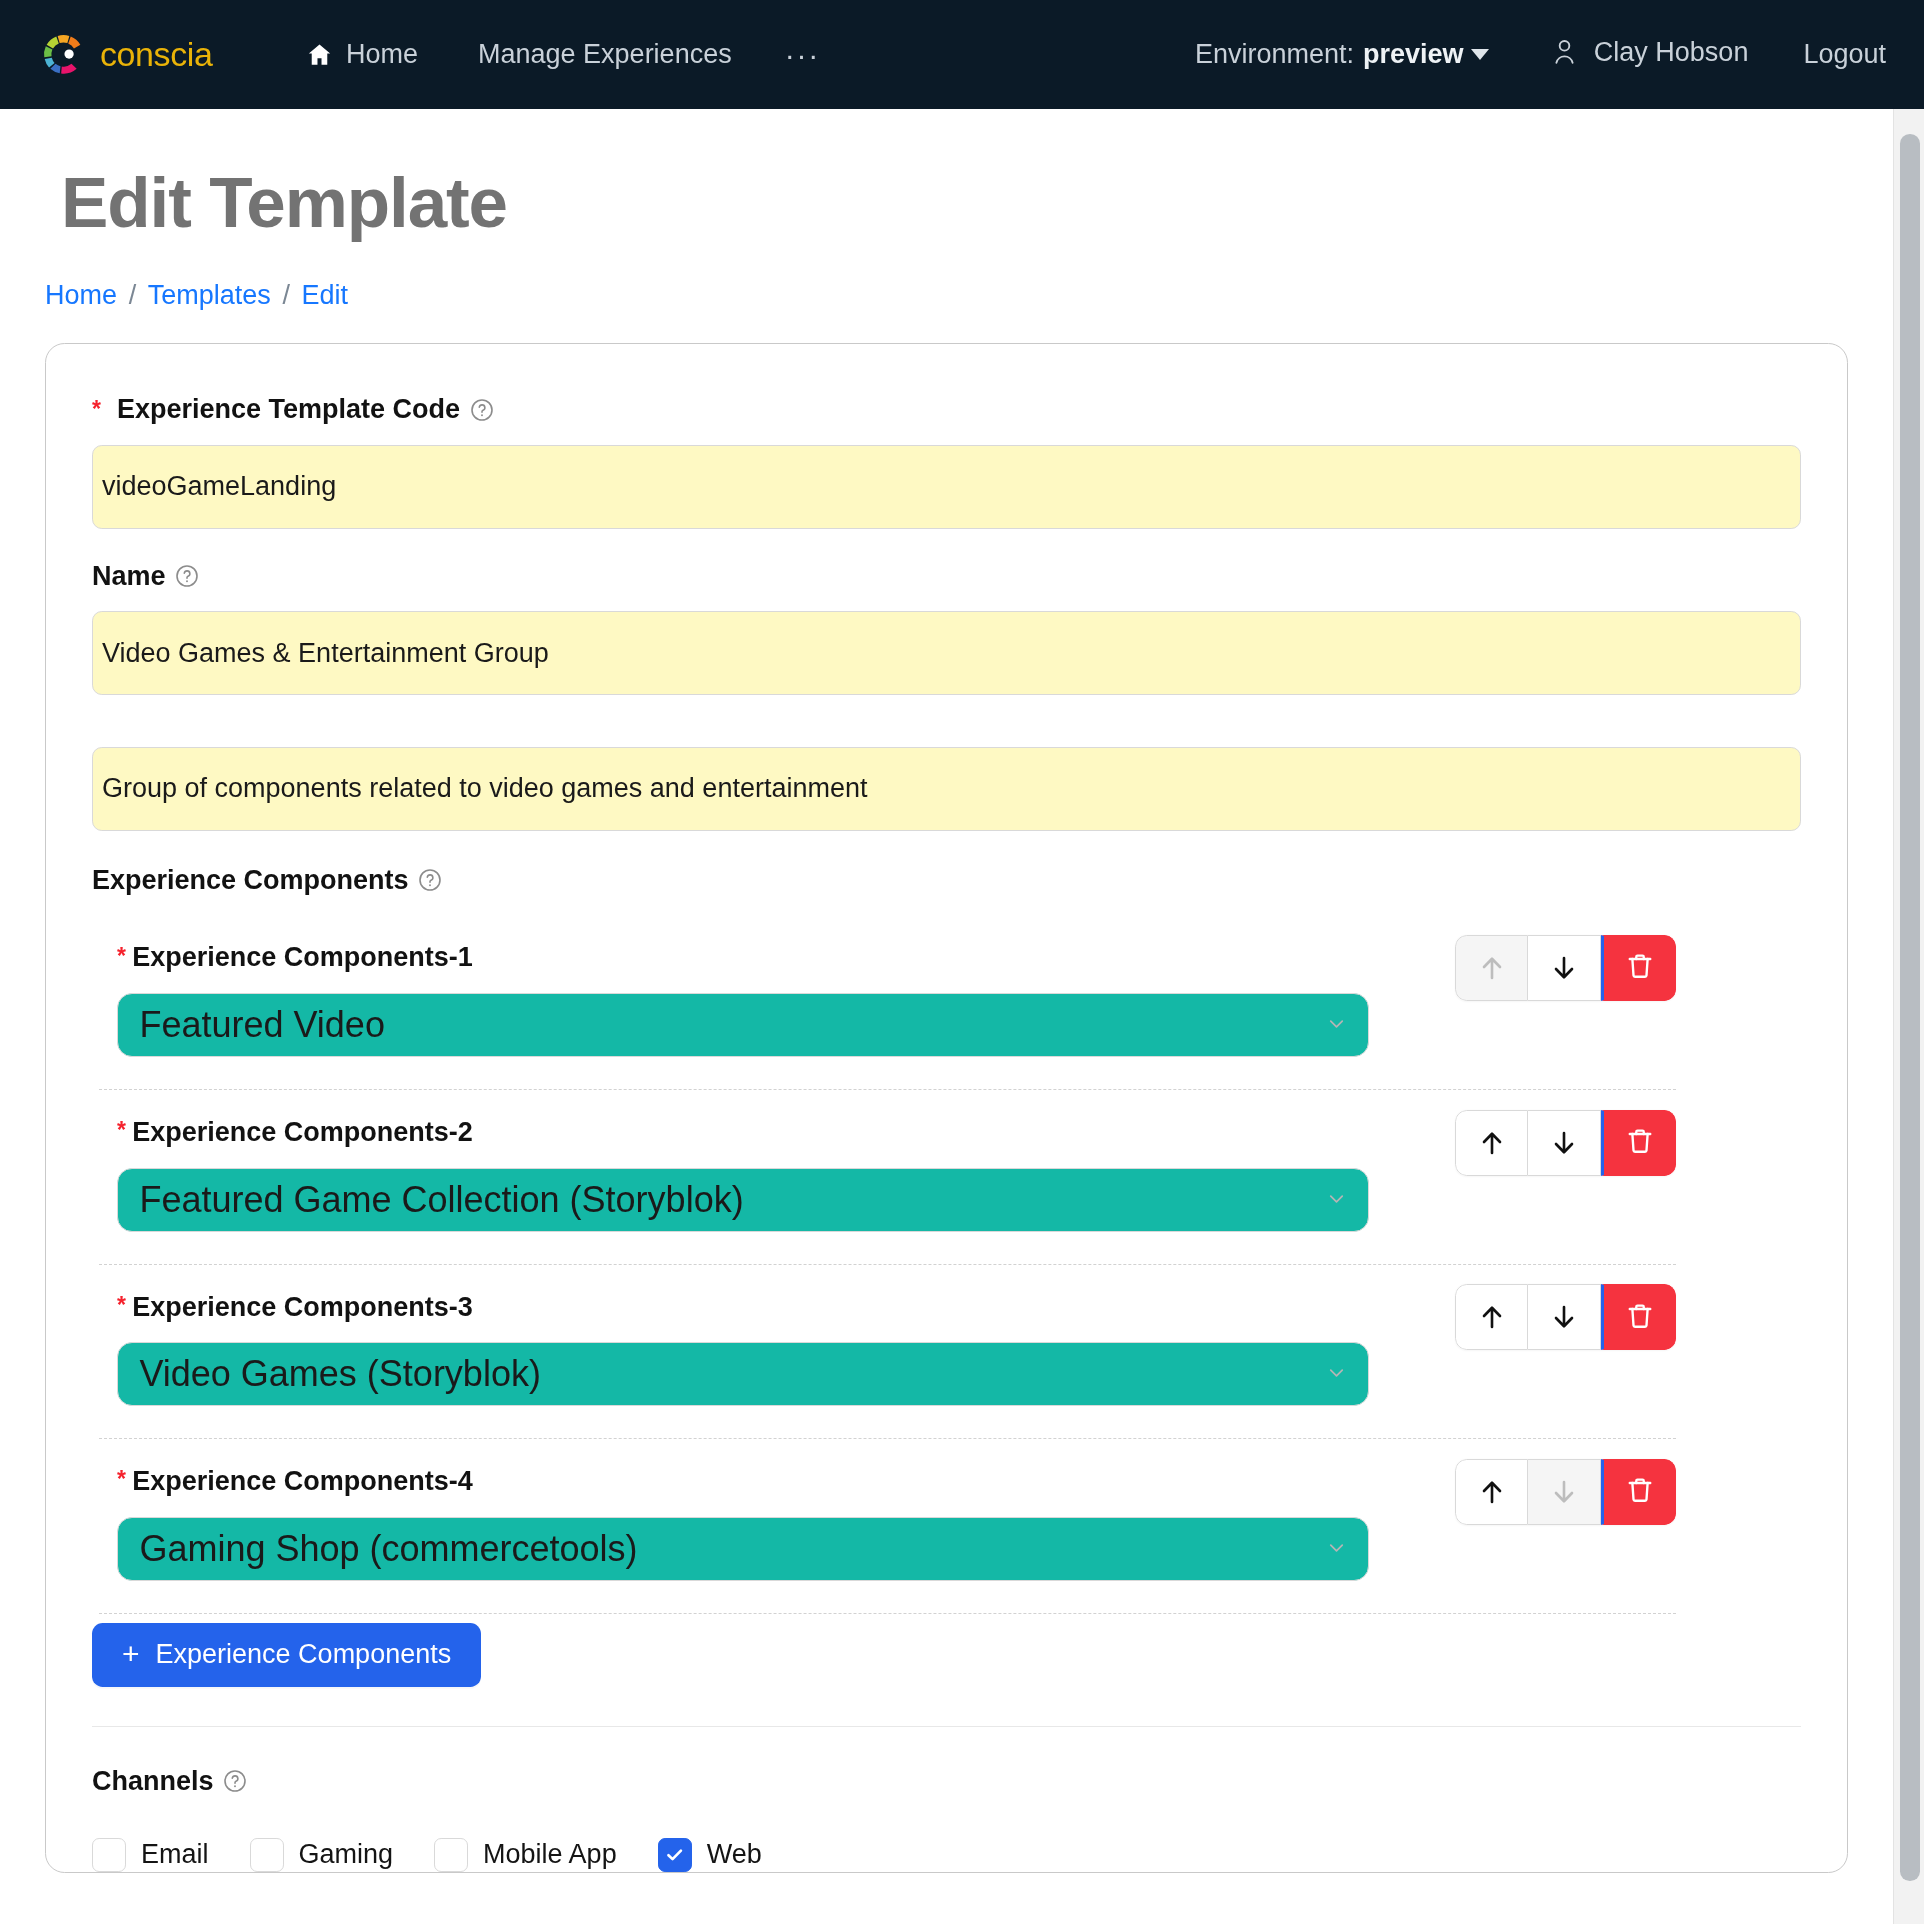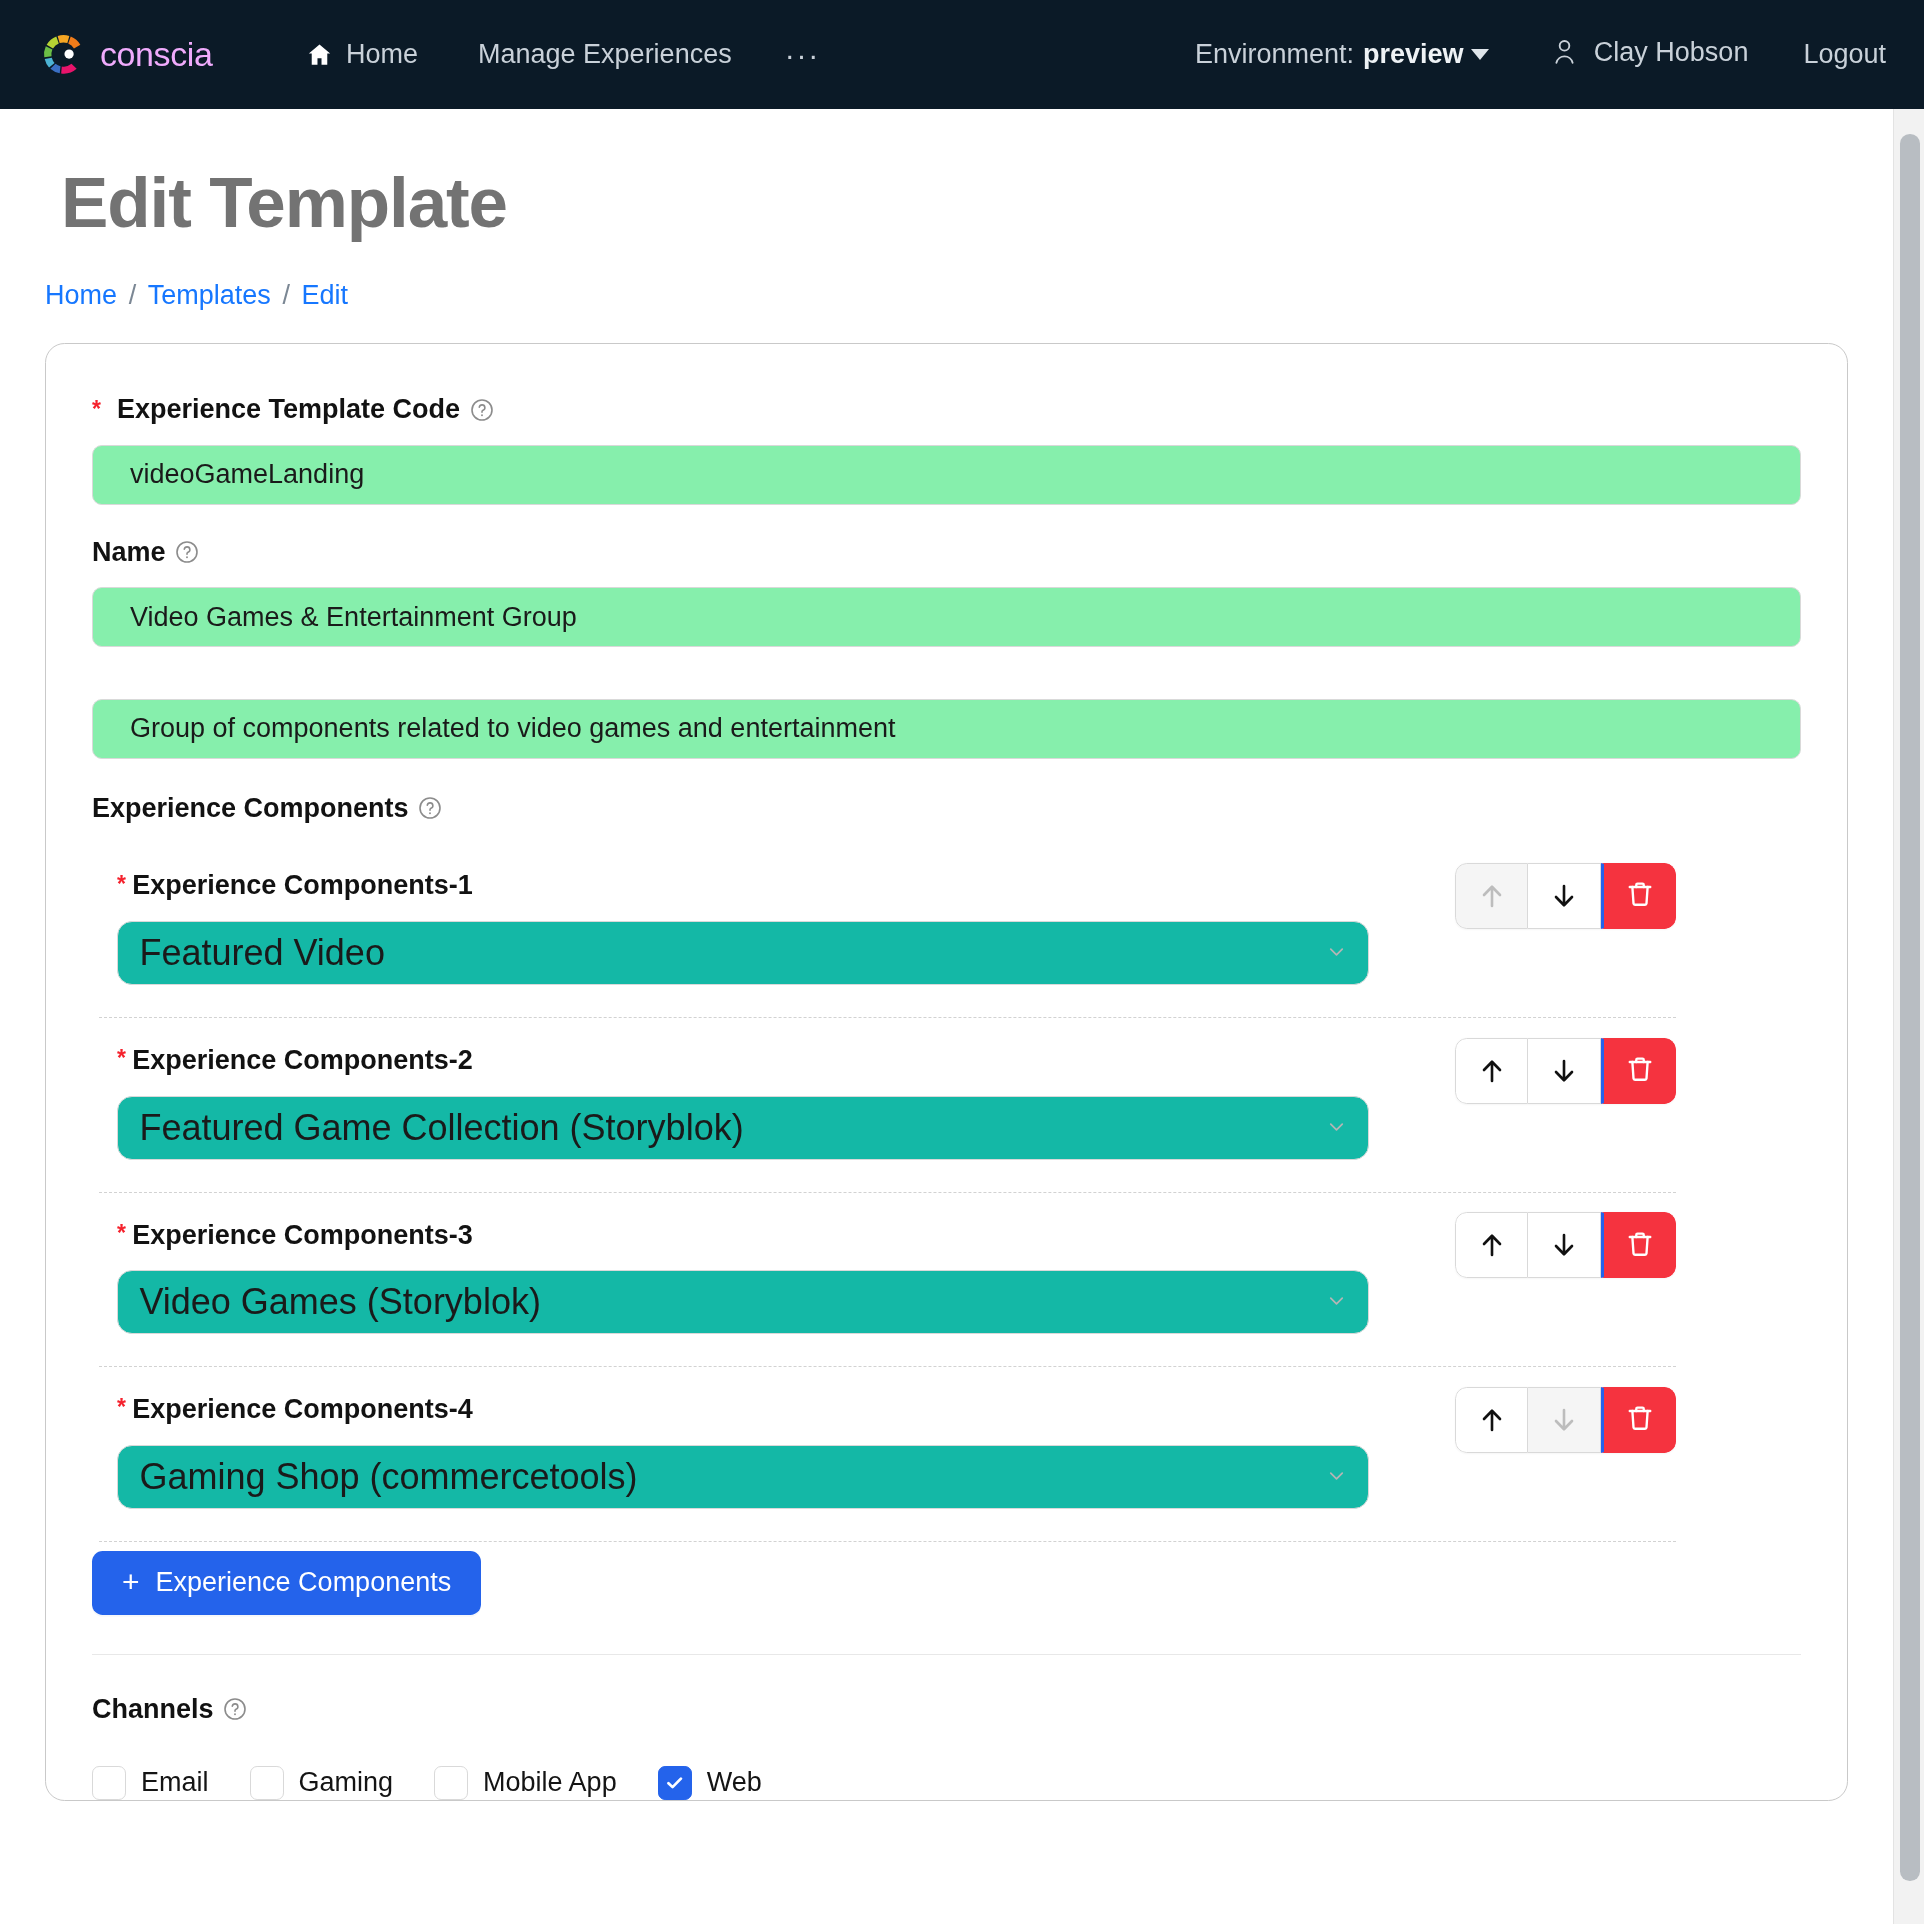--- a/index.html
+++ b/index.html
@@ -24,21 +24,21 @@
     width: 1925px;
   }
   .brand {
     display: flex;
     align-items: center;
     gap: 9px;
     margin-right: 64px;
   }
   .brand-mark { width: 55px; height: 55px; display:block; }
   .brand-name {
-    color: #f0abfc;
+    color: #eab308;
     font-size: 34px;
     letter-spacing: -0.4px;
     font-weight: 400;
   }
   .nav-links { display: flex; align-items: center; gap: 0; }
   .nav-link {
     color: #c9d1d9;
     font-size: 27px;
     padding: 0 30px;
     display: flex;
@@ -138,27 +138,27 @@
     font-weight: 700;
     color: #121212;
     display: flex;
     align-items: center;
     gap: 9.8px;
   }
   .help-ic { display:flex; align-items:center; cursor:pointer; }
   .text-input {
     margin-top: 19.6px;
     width: 100%;
-    height: 60px;
+    height: 84px;
     border: 1.8px solid #d9d9d9;
     border-radius: 9.8px;
-    background: #86efac;
+    background: #fef9c3;
     font-size: 27px;
     color: #1a1a1a;
-    padding: 0 37px;
+    padding: 0 9px;
     font-family: "Liberation Sans", sans-serif;
     outline: none;
   }
   .field-gap { height: 32px; }
 
   
   .comps-header { margin-top: 34px; }
   .comp-list { margin-top: 19.6px; }
   .comp-row {
     position: relative;

